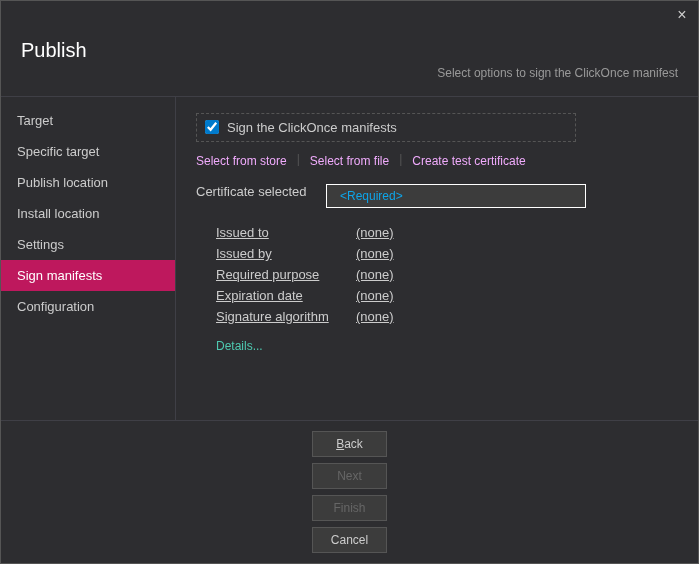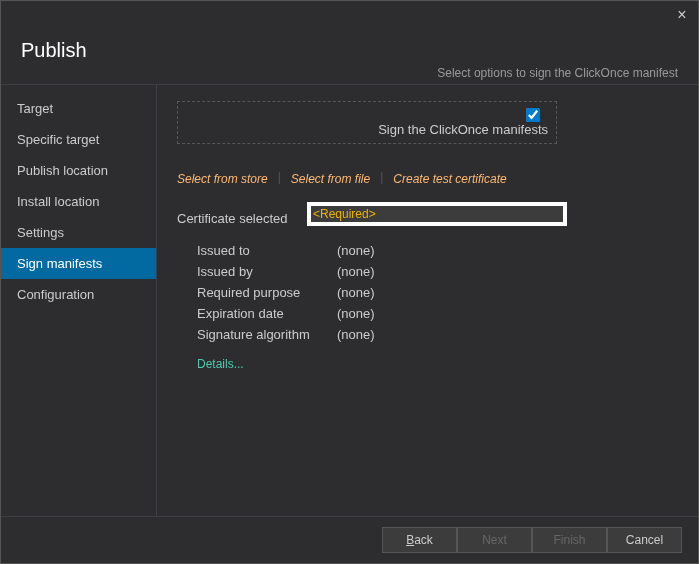--- a/index.html
+++ b/index.html
@@ -39,127 +39,126 @@
       border: none;
       color: #cccccc;
       font-size: 16px;
       cursor: pointer;
       display: flex;
       align-items: center;
       justify-content: center;
       line-height: 1;
     }
     .header {
-      padding: 10px 20px 4px 20px;
+      padding: 10px 20px 16px 20px;
       border-bottom: 1px solid #3f3f46;
     }
     .header-title {
       font-size: 20px;
       font-weight: 300;
       color: #ffffff;
       margin-bottom: 4px;
     }
     .header-subtitle {
       font-size: 12px;
       color: #999;
       text-align: right;
     }
     .content {
       display: flex;
       flex: 1;
       overflow: hidden;
     }
     .sidebar {
-      width: 156px;
+      width: 175px;
       background: #2d2d30;
       border-right: 1px solid #3f3f46;
       padding: 8px 0;
       flex-shrink: 0;
     }
     .sidebar-item {
       padding: 8px 16px;
       cursor: pointer;
       color: #cccccc;
       font-size: 13px;
       white-space: nowrap;
     }
     .sidebar-item.active {
-      background: #0369a1;
+      background: #be185d;
       color: #ffffff;
     }
     .main {
       flex: 1;
       padding: 16px 20px;
       overflow-y: auto;
       background: #2d2d30;
     }
     .checkbox-row {
       display: flex;
-      align-items: flex-end;
-      margin-bottom: 26px;
+      align-items: flex-start;
+      margin-bottom: 10px;
       border: 1px dashed #555;
       padding: 6px 8px;
       width: 380px;
-      flex-direction: column;
     }
     .checkbox-row input[type="checkbox"] {
       margin-right: 8px;
       width: 14px;
       height: 14px;
       cursor: pointer;
       accent-color: #007acc;
     }
     .checkbox-label {
       font-size: 13px;
       color: #cccccc;
     }
     .tab-row {
       display: flex;
       margin-bottom: 14px;
       gap: 0;
     }
     .tab-link {
-      color: #fdba74;
+      color: #f0abfc;
       font-size: 12px;
       cursor: pointer;
       text-decoration: none;
       padding: 2px 0;
       margin-right: 0;
-      font-style: italic;
     }
     .tab-separator {
       color: #555;
       margin: 0 10px;
       font-size: 12px;
     }
     .cert-row {
       display: flex;
-      align-items: flex-end;
+      align-items: flex-start;
       margin-bottom: 14px;
       gap: 10px;
     }
     .cert-label {
       font-size: 13px;
       color: #cccccc;
       width: 120px;
       flex-shrink: 0;
     }
     .cert-input {
       flex: 1;
       max-width: 260px;
       height: 24px;
       background: #3c3c3c;
-      border: 4px solid #ffffff;
-      color: #eab308;
-      padding: 0 2px;
+      border: 1px solid #ffffff;
+      color: #0ea5e9;
+      padding: 0 13px;
       font-size: 12px;
     }
     .info-table {
       margin-left: 20px;
       margin-bottom: 4px;
+      text-decoration: underline;
     }
     .info-row {
       display: flex;
       align-items: center;
       padding: 3px 0;
     }
     .info-key {
       width: 140px;
       font-size: 13px;
       color: #cccccc;
@@ -197,20 +196,22 @@
       padding: 0 6px;
       font-size: 12px;
     }
     .footer {
       display: flex;
       justify-content: flex-end;
       align-items: center;
       padding: 10px 16px;
       border-top: 1px solid #3f3f46;
       background: #2d2d30;
+      gap: 6px;
+      flex-direction: column;
     }
     .footer-btn {
       min-width: 75px;
       height: 26px;
       background: #3c3c3c;
       border: 1px solid #555;
       color: #cccccc;
       font-size: 12px;
       cursor: pointer;
       padding: 0 12px;

